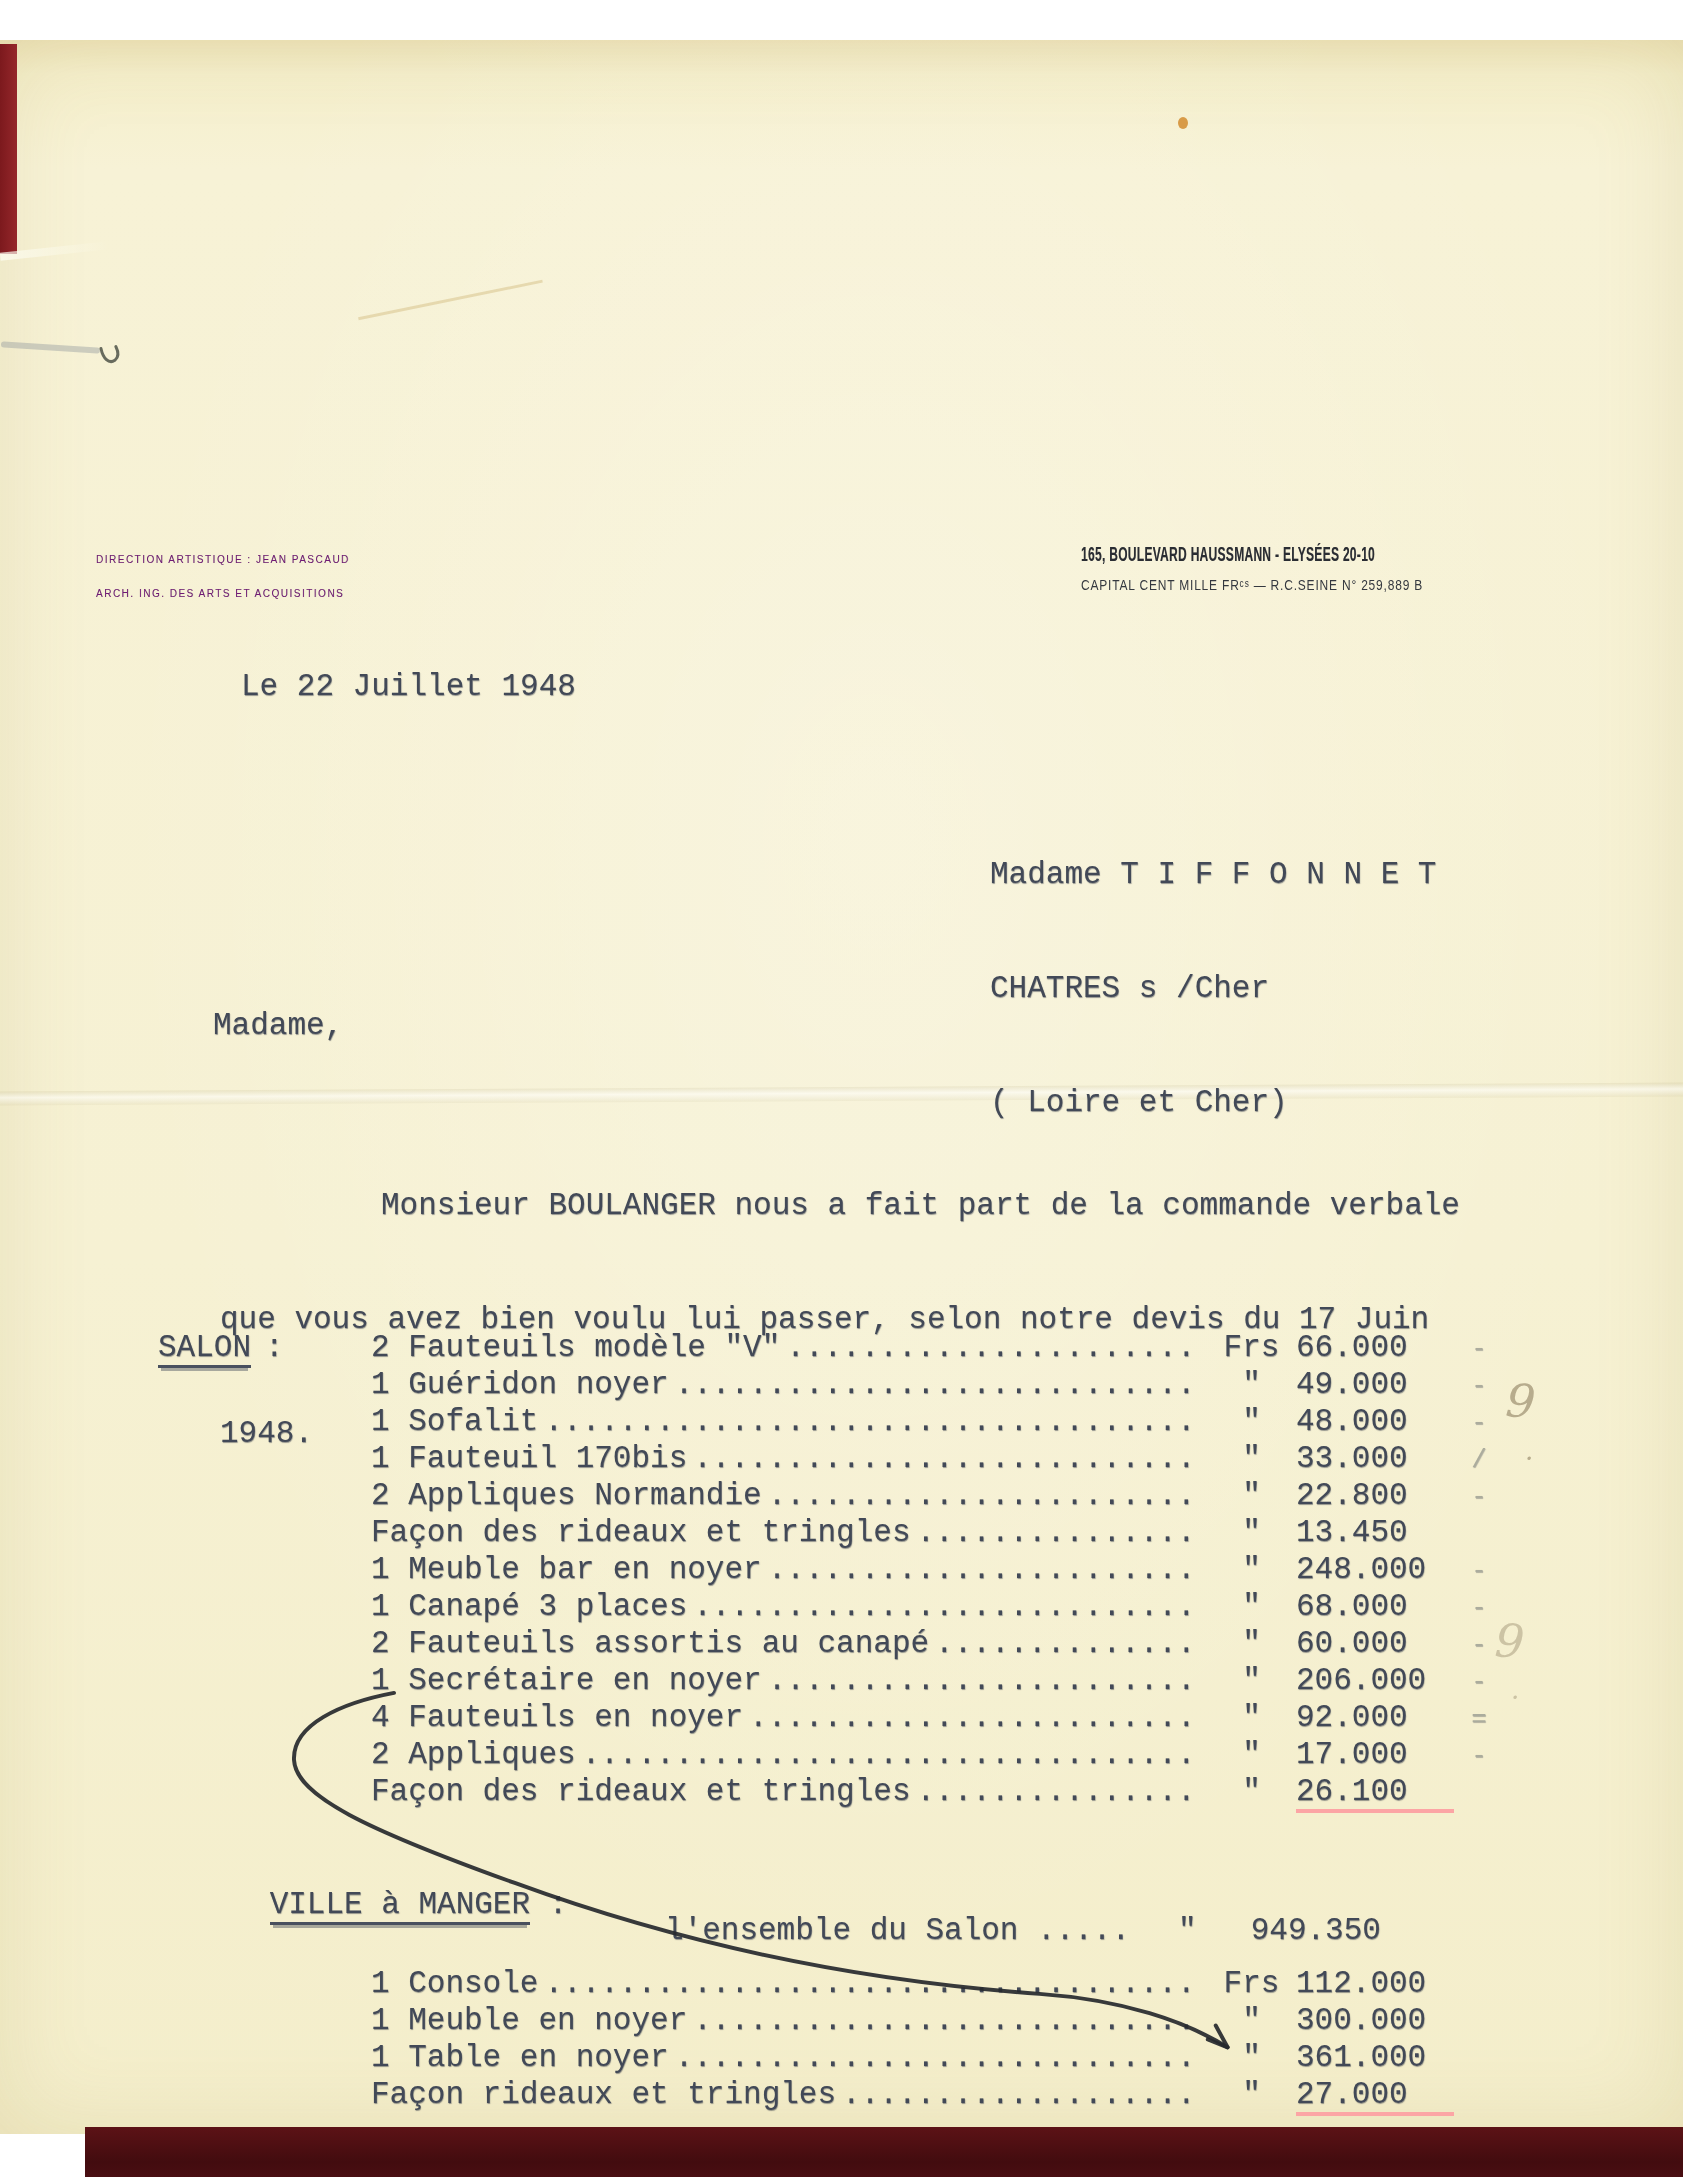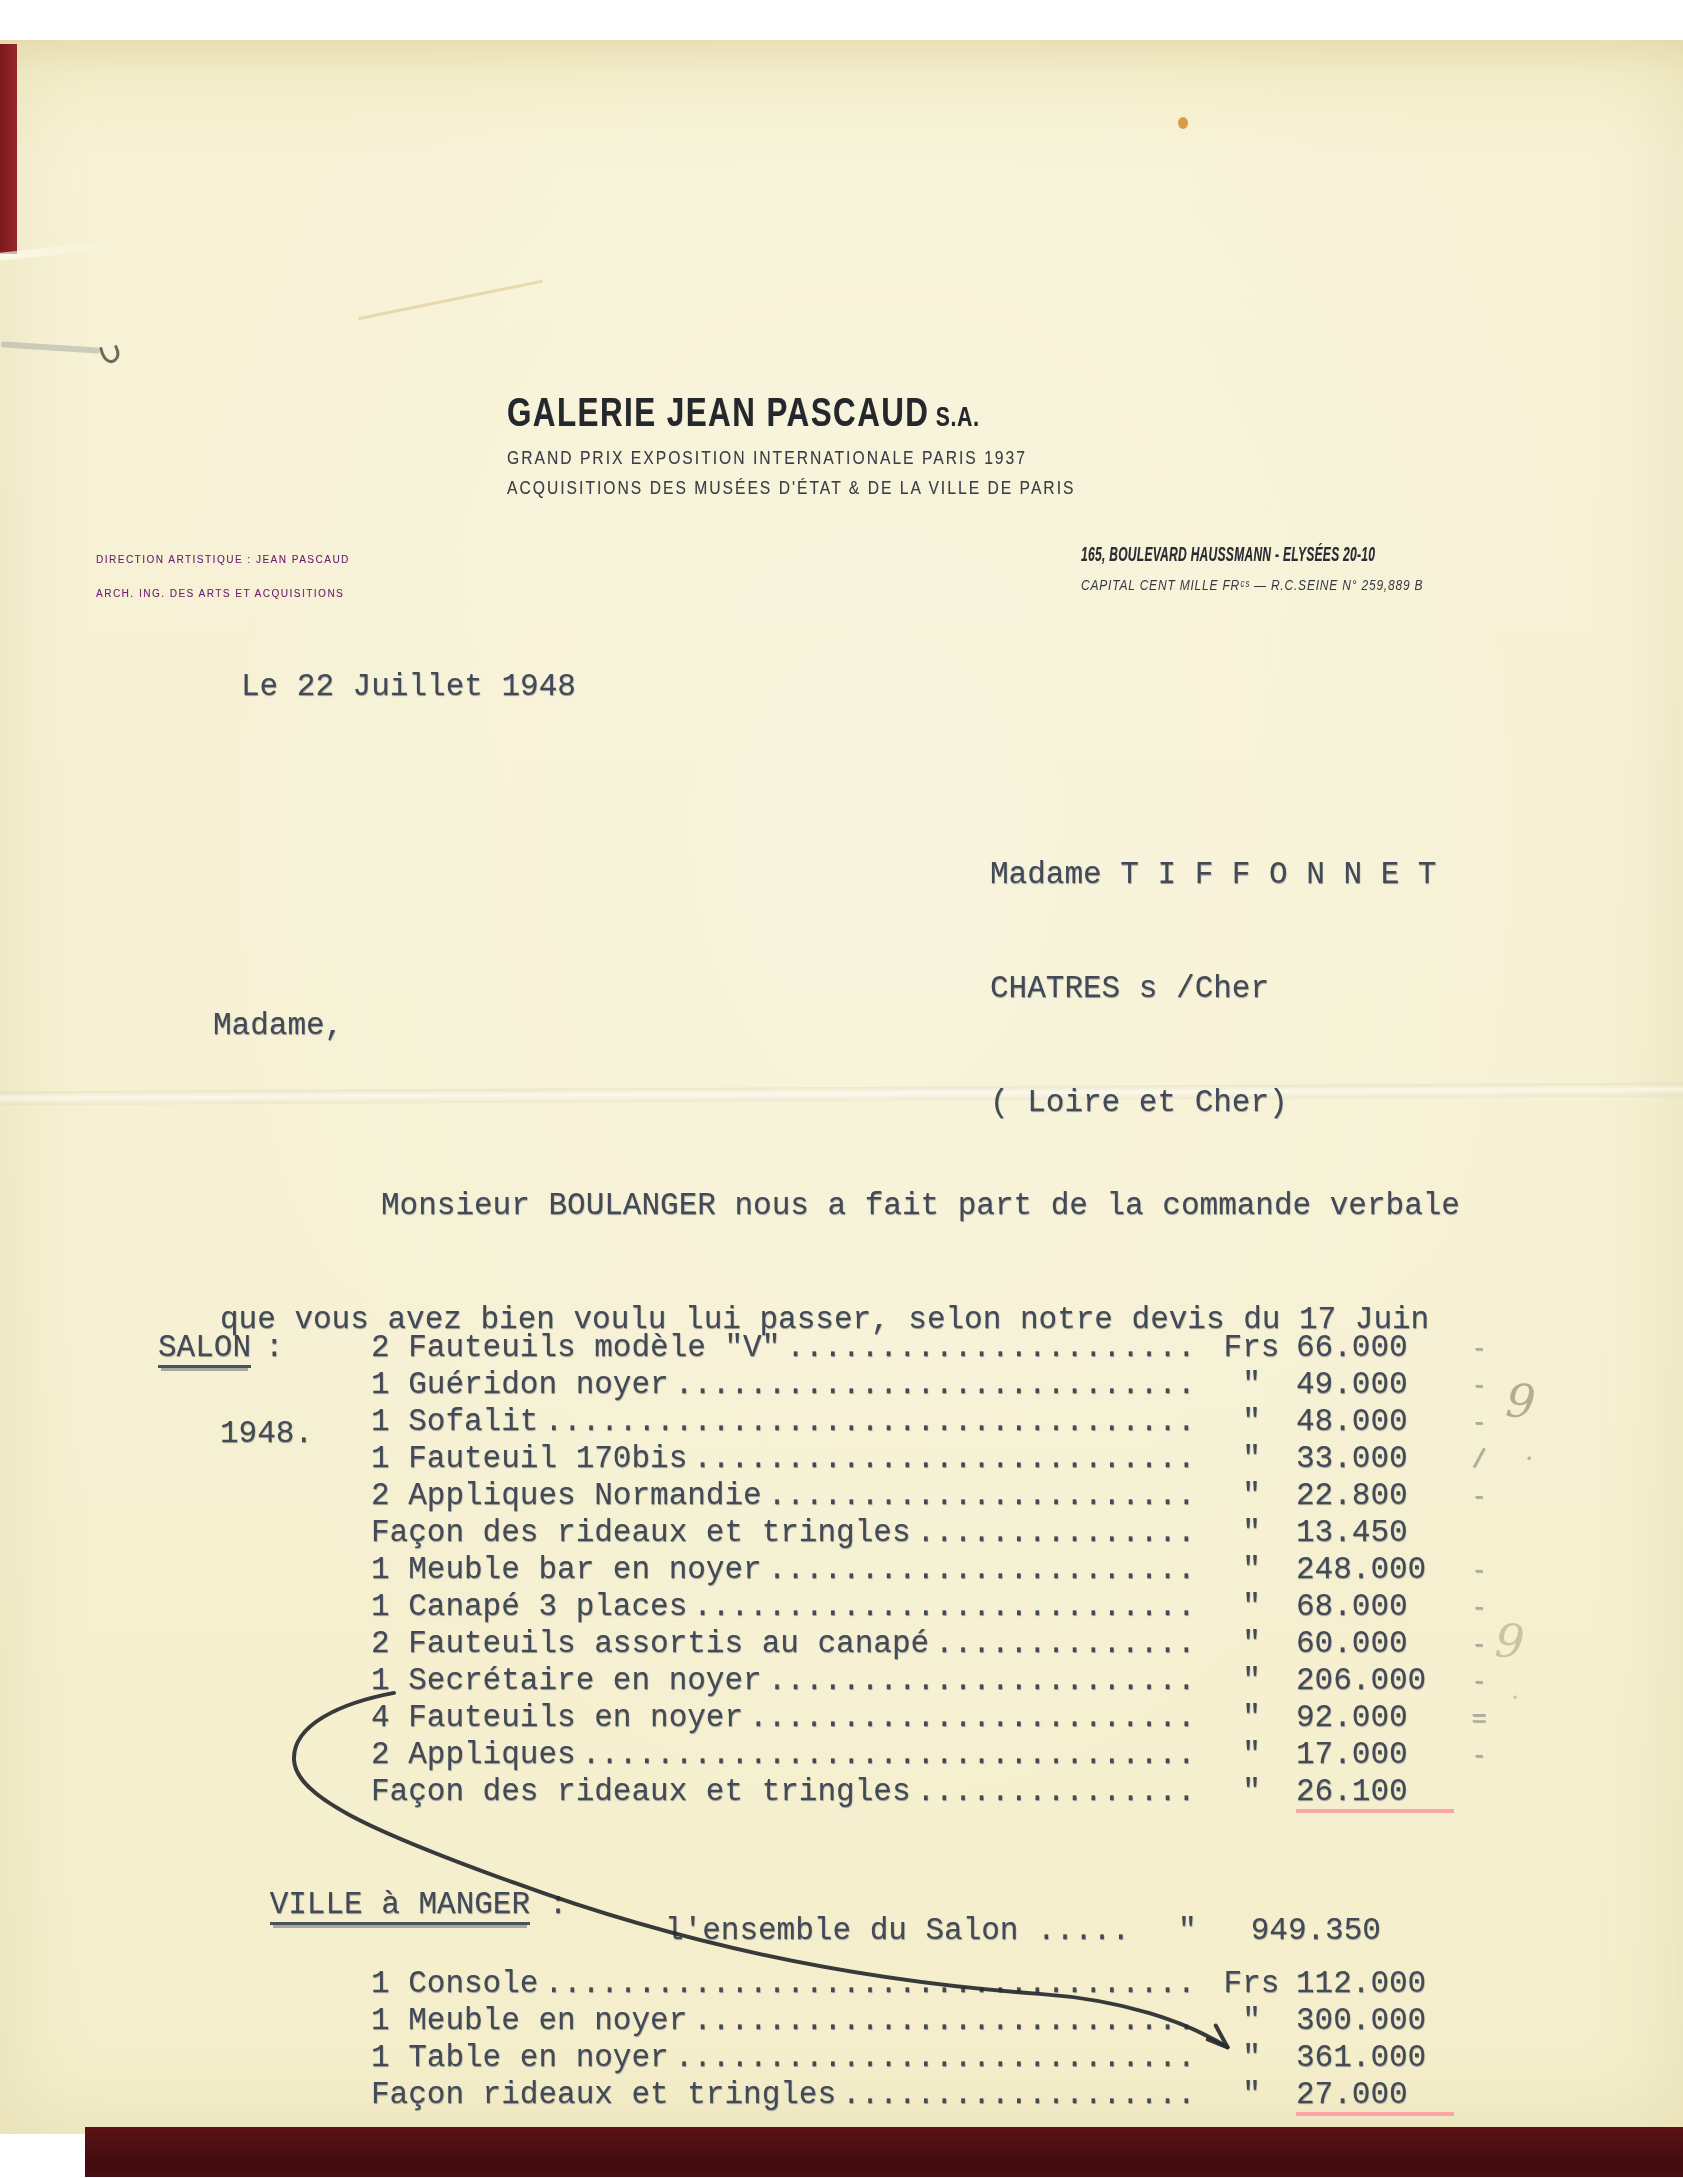--- a/index.html
+++ b/index.html
@@ -33,21 +33,21 @@
   .company{font-size:40px;font-weight:bold;letter-spacing:2px;white-space:nowrap;
     transform:scaleX(0.78);transform-origin:left top;color:#24272c;
     text-shadow:0.4px 0.4px 0 rgba(36,39,44,.45);}
   .company .suffix{font-size:27px;letter-spacing:1px;margin-left:8px;font-weight:bold;}
   .subtitle{font-size:19px;letter-spacing:2.5px;white-space:nowrap;margin-top:8px;
     transform:scaleX(0.82);transform-origin:left top;color:#3a3e45;
     text-shadow:0.3px 0.3px 0 rgba(58,62,69,.35);}
   .subtitle.first{margin-top:12px;}
   .dirblock{position:absolute;left:96px;top:543px;font-size:10px;letter-spacing:1.5px;
     line-height:34px;white-space:nowrap;color:#701a75;text-shadow:0.3px 0.3px 0 rgba(51,55,61,.3);}
-  .addrblock{position:absolute;left:1081px;top:543px;color:#2a2d33;font-style:italic;}
+  .addrblock{position:absolute;left:1081px;top:543px;color:#2a2d33;}
   .addr1{font-size:20px;font-weight:bold;letter-spacing:0.5px;white-space:nowrap;
     transform:scaleX(0.6);transform-origin:left top;text-shadow:0.3px 0.3px 0 rgba(42,45,51,.4);}
   .addr2{font-size:15px;letter-spacing:1px;white-space:nowrap;margin-top:10px;
     transform:scaleX(0.8);transform-origin:left top;color:#34383f;}
   
   .tw{font-family:"Liberation Mono","DejaVu Sans Mono",monospace;font-size:31px;
     color:#424957;white-space:pre;
     text-shadow:0.5px 0.5px 0.9px rgba(54,60,74,.5);}
   .abs{position:absolute;}
   .recipient{line-height:38px;}
@@ -86,25 +86,20 @@
 <body>
 
 <div class="page">
 
   <div class="paper"></div>
   <div class="strip-left"></div>
   <div class="crease2"></div>
   <div class="crease"></div>
   <div class="dot-orange"></div>
 
-  <div class="letterhead">
-    <div class="company"><span>GALERIE JEAN PASCAUD</span><span class="suffix">S.A.</span></div>
-    <div class="subtitle first">GRAND PRIX EXPOSITION INTERNATIONALE PARIS 1937</div>
-    <div class="subtitle">ACQUISITIONS DES MUSÉES D'ÉTAT &amp; DE LA VILLE DE PARIS</div>
-  </div>
 
   <div class="dirblock">
     <div>DIRECTION ARTISTIQUE : JEAN PASCAUD</div>
     <div>ARCH. ING. DES ARTS ET ACQUISITIONS</div>
   </div>
 
   <div class="addrblock">
     <div class="addr1">165, BOULEVARD HAUSSMANN - ELYSÉES 20-10</div>
     <div class="addr2">CAPITAL CENT MILLE FRᶜˢ  —  R.C.SEINE N° 259,889 B</div>
   </div>

